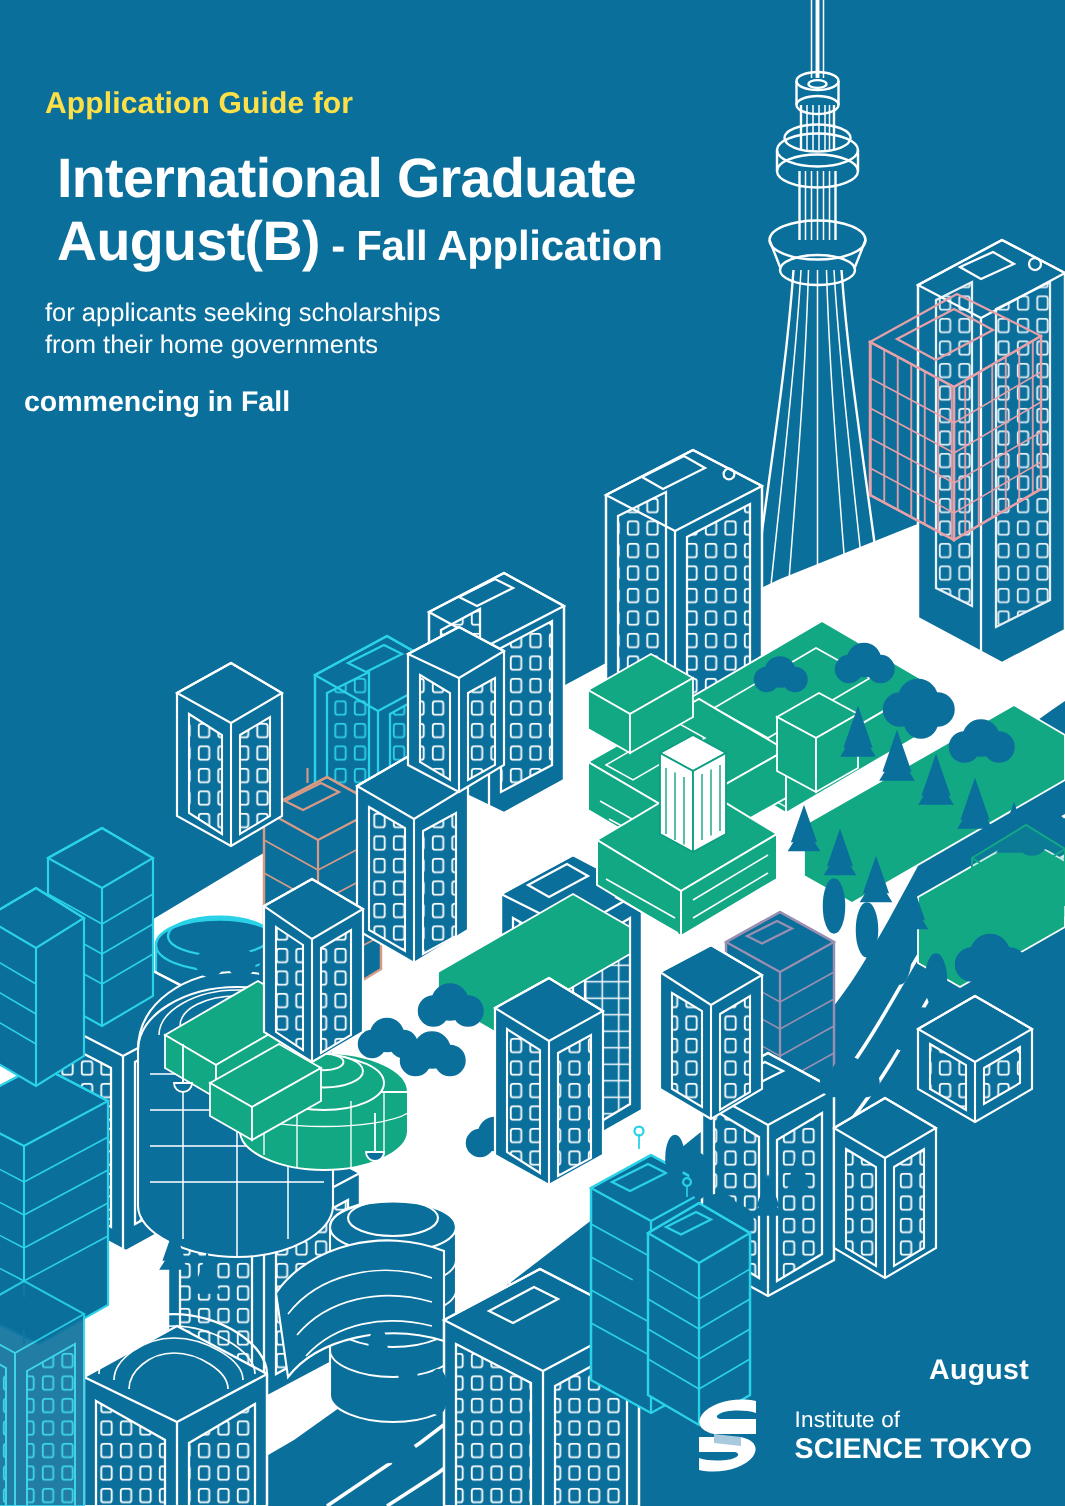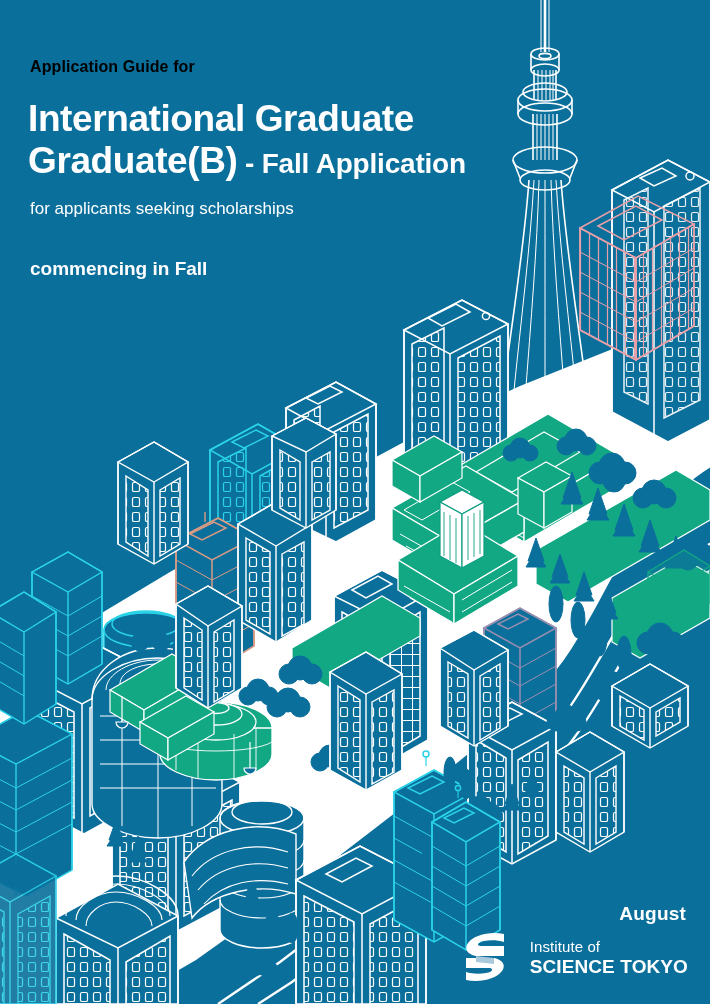--- a/index.html
+++ b/index.html
@@ -13,38 +13,38 @@
     font-family:"Liberation Sans","DejaVu Sans",sans-serif;
     -webkit-font-smoothing:antialiased;
   }
   
   #city{position:absolute;left:0;top:0;width:710px;height:1004px;}
   
   .txt-layer{position:absolute;left:0;top:0;width:710px;height:1004px;pointer-events:none;}
   .txt-layer > *{pointer-events:auto;}
   #kicker{
     position:absolute;left:30px;top:58px;
-    color:#000000;font-size:16px;font-weight:bold;letter-spacing:.1px;
+    color:#fde047;font-size:20px;font-weight:bold;letter-spacing:.1px;
     line-height:1.1;white-space:nowrap;
   }
   #title{
     position:absolute;left:28px;top:98px;
     color:#ffffff;font-weight:bold;
     font-size:37px;line-height:42px;
     letter-spacing:-.4px;width:660px;
   }
-  #title .l2{display:block;white-space:nowrap;}
+  #title .l2{display:block;white-space:nowrap;margin-left:10px;}
   #title .sub{font-size:28px;letter-spacing:-.2px;}
   #lede{
     position:absolute;left:30px;top:198px;
     color:#ffffff;font-size:17px;font-weight:normal;line-height:21px;
     letter-spacing:0;
   }
   #commencing{
-    position:absolute;left:30px;top:258px;
+    position:absolute;left:16px;top:258px;
     color:#ffffff;font-size:19px;font-weight:bold;letter-spacing:0;
     white-space:nowrap;
   }
   #month{
     position:absolute;right:24px;top:903px;
     color:#ffffff;font-size:19px;font-weight:bold;letter-spacing:.2px;
     text-align:right;
   }
   #logo{
     position:absolute;right:22px;bottom:22px;
@@ -766,25 +766,26 @@
       </g>
     </g>
   </svg>
 
   <div class="txt-layer">
 
     <div id="kicker">Application Guide for</div>
 
     <div id="title">
       <span class="l2">International Graduate</span>
-      <span class="l2"><span>Graduate(B)</span><span class="sub">&nbsp;<span>- Fall Application</span></span></span>
+      <span class="l2"><span>August(B)</span><span class="sub">&nbsp;<span>- Fall Application</span></span></span>
     </div>
 
     <div id="lede">
       <div>for applicants seeking scholarships</div>
+      <div>from their home governments</div>
     </div>
 
     <div id="commencing">commencing in Fall</div>
 
     <div id="month">August</div>
 
     <div id="logo">
       <svg class="mark" viewBox="0 0 42 50" xmlns="http://www.w3.org/2000/svg">
         <path d="M40 2 C26 -1 10 3 4 11 C0 17 3 22 12 24 L40 24 L40 14 L16 14 C12 13 14 10 20 9 C26 8 34 8 40 10 Z" fill="#ffffff"></path>
         <path d="M2 48 C16 51 32 47 38 39 C42 33 39 28 30 26 L2 26 L2 36 L26 36 C30 37 28 40 22 41 C16 42 8 42 2 40 Z" fill="#ffffff"></path>

